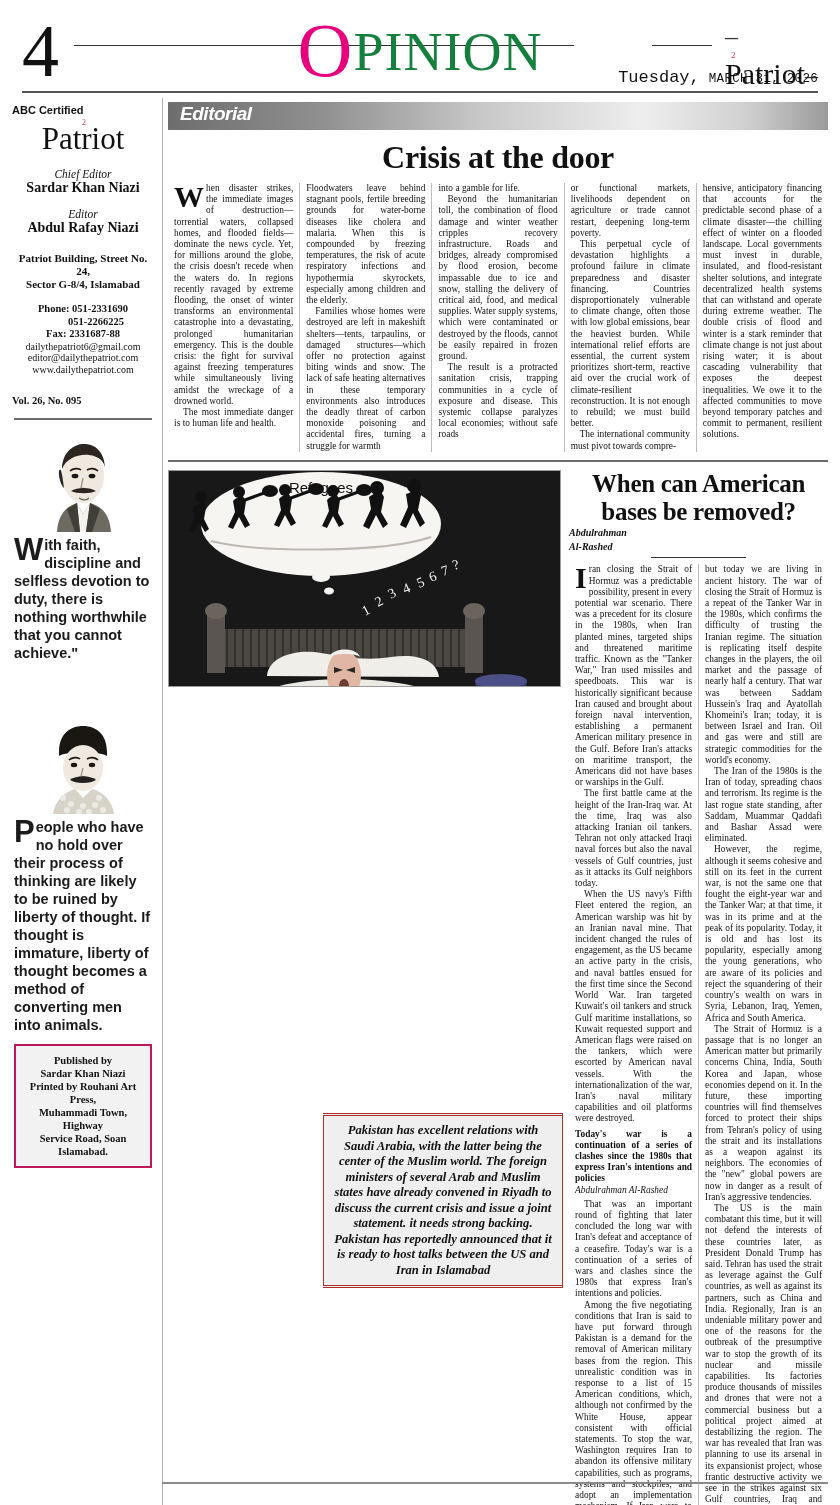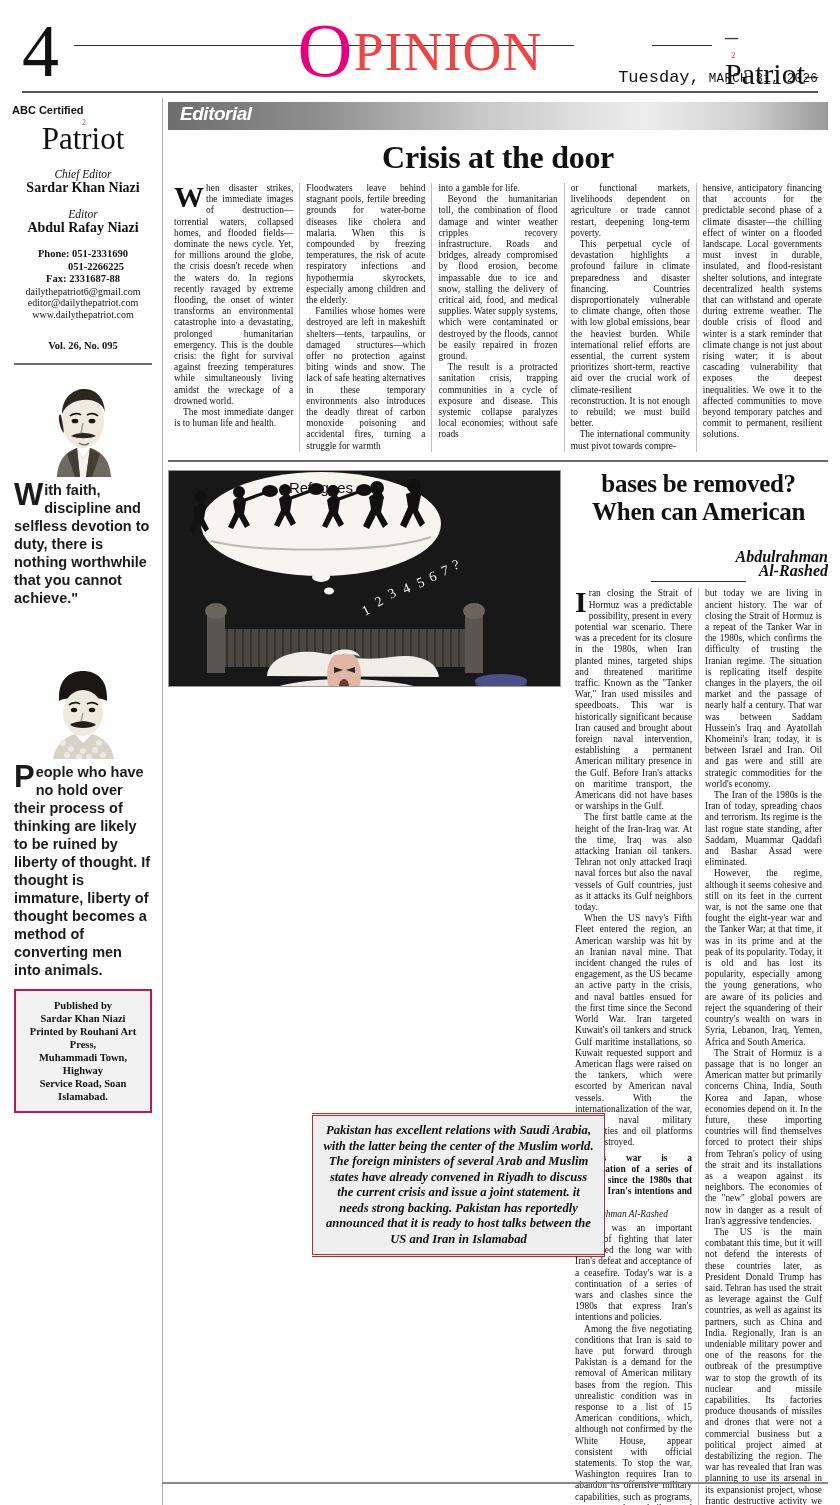--- a/index.html
+++ b/index.html
@@ -27,21 +27,21 @@
   .masthead-rule-right {
     position:absolute; left: 640px; top: 45px; width: 60px; height:1px; background:#333;
   }
   .opinion-word {
     position:absolute; left: 0; right:0; top: 22px;
     text-align:center;
     font-family:"Liberation Serif", serif;
     font-size: 54px; letter-spacing: 1px; line-height:56px;
   }
   .opinion-word .o { color:#e6007e; font-size: 76px; line-height: 56px; vertical-align:-6px; }
-  .opinion-word .rest { color:#ef4444; }
+  .opinion-word .rest { color:#15803d; }
   .brand-top {
     position:absolute; right: 10px; top: 20px;
     font-family:"Liberation Serif", serif;
     font-size: 30px; line-height:30px; font-weight:400;
   }
   .brand-top .tiny { font-size:9px; color:#c9305e; display:block; line-height:7px; margin-left:6px; }
   .brand-top .dash-l, .brand-top .dash-r { color:#333; font-size:26px; }
   .date-line {
     position:absolute; right: 10px; top: 68px;
     font-family:Liberation Mono, monospace; font-size: 15px; white-space:nowrap;
@@ -59,21 +59,21 @@
 
   
   .abc { font-family:"Liberation Sans",sans-serif; font-weight:bold; font-size:11px; margin-top:6px; }
   .rail-logo { text-align:center; font-size:31px; line-height:34px; margin-top:4px; position:relative; }
   .rail-logo .tiny { font-size:8px; color:#c9305e; display:block; line-height:6px; margin-bottom:-4px; margin-left:2px;}
   .rail-role { text-align:center; font-style:italic; font-size:11.5px; margin-top:12px; }
   .rail-name { text-align:center; font-weight:bold; font-size:14px; line-height:16px; }
   .rail-addr { text-align:center; font-weight:bold; font-size:11px; line-height:13px; margin-top:16px; }
   .rail-contact { text-align:center; font-size:10.5px; line-height:12.5px; margin-top:12px; font-weight:bold;}
   .rail-mail { font-weight:normal; font-size:10px; line-height:11.5px; }
-  .rail-vol { text-align:center; font-weight:bold; font-size:10.5px; margin-top:20px; }
+  .rail-vol { text-align:left; font-weight:bold; font-size:10.5px; margin-top:20px; }
 
   .rail-divider { height:2px; background:#6b6b6b; margin:12px 2px 0 2px; }
 
   .portrait { width: 92px; margin: 16px auto 4px auto; display:block; }
   .quote-block { font-family:"Liberation Sans",sans-serif; font-weight:bold; font-size:14.5px; line-height:18px; color:#1b1b1b; padding:0 2px; }
   .quote-block .dropcap { float:left; font-size:31px; line-height:26px; font-weight:bold; padding-right:1px; margin-top:1px;}
 
   .publish-box {
     border:2px solid #be185d; background:#f2f2f2; margin:10px 2px 0 2px; padding:8px 5px;
     text-align:center; font-weight:bold; font-size:10.5px; line-height:13px;
@@ -118,22 +118,22 @@
   .mid-row { display:flex; margin-top:8px; }
   .cartoon-wrap { width: 393px; flex:0 0 393px; border:1px solid #999; background:#111; overflow:hidden; position:relative; height:217px;}
   .cartoon-wrap svg { display:block; }
   .right-col { flex:1 1 auto; padding-left:8px; }
 
   .sub-headline {
     text-align:center; font-family:"Liberation Serif",serif; font-weight:bold;
     font-size:25px; line-height:28px; letter-spacing:-0.3px;
   }
   .byline {
-    text-align:right; font-weight:bold; font-style:italic; font-size:16px; line-height:14px;
-    margin-top:24px;
+    text-align:left; font-weight:bold; font-style:italic; font-size:10px; line-height:14px;
+    margin-top:0;
   }
   .byline-rule { width:95px; height:1.5px; background:#333; margin:3px auto 6px auto; }
 
   .pullquote {
     border-top:3px double #b03030; border-bottom:3px double #b03030;
     border-left:1px solid #b03030; border-right:1px solid #b03030;
     background:#efefef; padding:7px 9px; margin:6px 0;
     font-style:italic; font-weight:bold; font-size:12.6px; line-height:15.5px;
     text-align:center; font-family:"Liberation Serif",serif;
   }
@@ -168,20 +168,24 @@
     <div class="col-left">
       <div class="abc">ABC Certified</div>
       <div class="rail-logo">
         <span class="tiny">2</span>
         <span>Patriot</span>
       </div>
       <div class="rail-role">Chief Editor</div>
       <div class="rail-name">Sardar Khan Niazi</div>
       <div class="rail-role">Editor</div>
       <div class="rail-name">Abdul Rafay Niazi</div>
+      <div class="rail-addr">
+        <div>Patriot Building, Street No. 24,</div>
+        <div>Sector G-8/4, Islamabad</div>
+      </div>
       <div class="rail-contact">
         <div>Phone: 051-2331690</div>
         <div style="padding-left:26px;">051-2266225</div>
         <div>Fax:    2331687-88</div>
         <div class="rail-mail">dailythepatriot6@gmail.com</div>
         <div class="rail-mail">editor@dailythepatriot.com</div>
         <div class="rail-mail">www.dailythepatriot.com</div>
       </div>
       <div class="rail-vol">Vol. 26, No. 095</div>
 
@@ -388,22 +392,22 @@
             <ellipse cx="331" cy="251" rx="23" ry="8" fill="#2e3158"></ellipse>
             <text x="332" y="242" font-family="Liberation Sans, sans-serif" font-size="15" font-weight="bold" fill="#e9e7f3" text-anchor="middle">UN</text>
             <text x="22" y="250" font-family="Liberation Serif, serif" font-size="11" font-style="italic" fill="#cfcac2">Rabel</text>
           </svg>
         </div>
 
         <div class="sep-v"></div>
 
         <div class="right-col">
           <div class="sub-headline">
+            <div>When can American</div>
             <div>bases be removed?</div>
-            <div>When can American</div>
           </div>
           <div class="byline">
             <div>Abdulrahman</div>
             <div>Al-Rashed</div>
           </div>
           <div class="byline-rule"></div>
 
           <div class="cols">
             <div class="c ncol">
               <p class="dc"><span class="dropcap">I</span><span>ran closing the Strait of Hormuz was a predictable possibility, present in every potential war scenario. There was a precedent for its closure in the 1980s, when Iran planted mines, targeted ships and threatened maritime traffic. Known as the "Tanker War," Iran used missiles and speedboats. This war is historically significant because Iran caused and brought about foreign naval intervention, establishing a permanent American military presence in the Gulf. Before Iran's attacks on maritime transport, the Americans did not have bases or warships in the Gulf.</span></p>
@@ -421,21 +425,21 @@
               <p>The Iran of the 1980s is the Iran of today, spreading chaos and terrorism. Its regime is the last rogue state standing, after Saddam, Muammar Qaddafi and Bashar Assad were eliminated.</p>
               <p>However, the regime, although it seems cohesive and still on its feet in the current war, is not the same one that fought the eight-year war and the Tanker War; at that time, it was in its prime and at the peak of its popularity. Today, it is old and has lost its popularity, especially among the young generations, who are aware of its policies and reject the squandering of their country's wealth on wars in Syria, Lebanon, Iraq, Yemen, Africa and South America.</p>
               <p>The Strait of Hormuz is a passage that is no longer an American matter but primarily concerns China, India, South Korea and Japan, whose economies depend on it. In the future, these importing countries will find themselves forced to protect their ships from Tehran's policy of using the strait and its installations as a weapon against its neighbors. The economies of the "new" global powers are now in danger as a result of Iran's aggressive tendencies.</p>
               <p>The US is the main combatant this time, but it will not defend the interests of these countries later, as President Donald Trump has said. Tehran has used the strait as leverage against the Gulf countries, as well as against its partners, such as China and India. Regionally, Iran is an undeniable military power and one of the reasons for the outbreak of the presumptive war to stop the growth of its nuclear and missile capabilities. Its factories produce thousands of missiles and drones that were not a commercial business but a political project aimed at destabilizing the region. The war has revealed that Iran was planning to use its arsenal in its expansionist project, whose frantic destructive activity we see in the strikes against six Gulf countries, Iraq and Jordan, as well as reaching the Indian Ocean and Mediterranean Sea, in addition to its militias in Yemen, Lebanon and Iraq. Intentions are reflected by actions, not words. If Iran pledges and commits that it will not return to developing its aggressive military capabilities, the American, British and French bases would leave because they are a result of Iranian threats — and Iranian threats are not a response to their presence.</p>
 
             </div>
           </div>
         </div>
       </div>
 
-      <div style="position:absolute;left:312px;top:1107px;width:293px;">
+      <div style="position:absolute;left:323px;top:1107px;width:240px;">
         <div class="pullquote">Pakistan has excellent relations with Saudi Arabia, with the latter being the center of the Muslim world. The foreign ministers of several Arab and Muslim states have already convened in Riyadh to discuss the current crisis and issue a joint statement.  it needs strong backing. Pakistan has reportedly announced that it is ready to host talks between the US and Iran in Islamabad</div>
       </div>
 
       <div class="final-rule" style="position:absolute;left:162px;right:12px;top:1472px;"></div>
 
     </div>
   </div>
 </div>
 
 </body></html>

